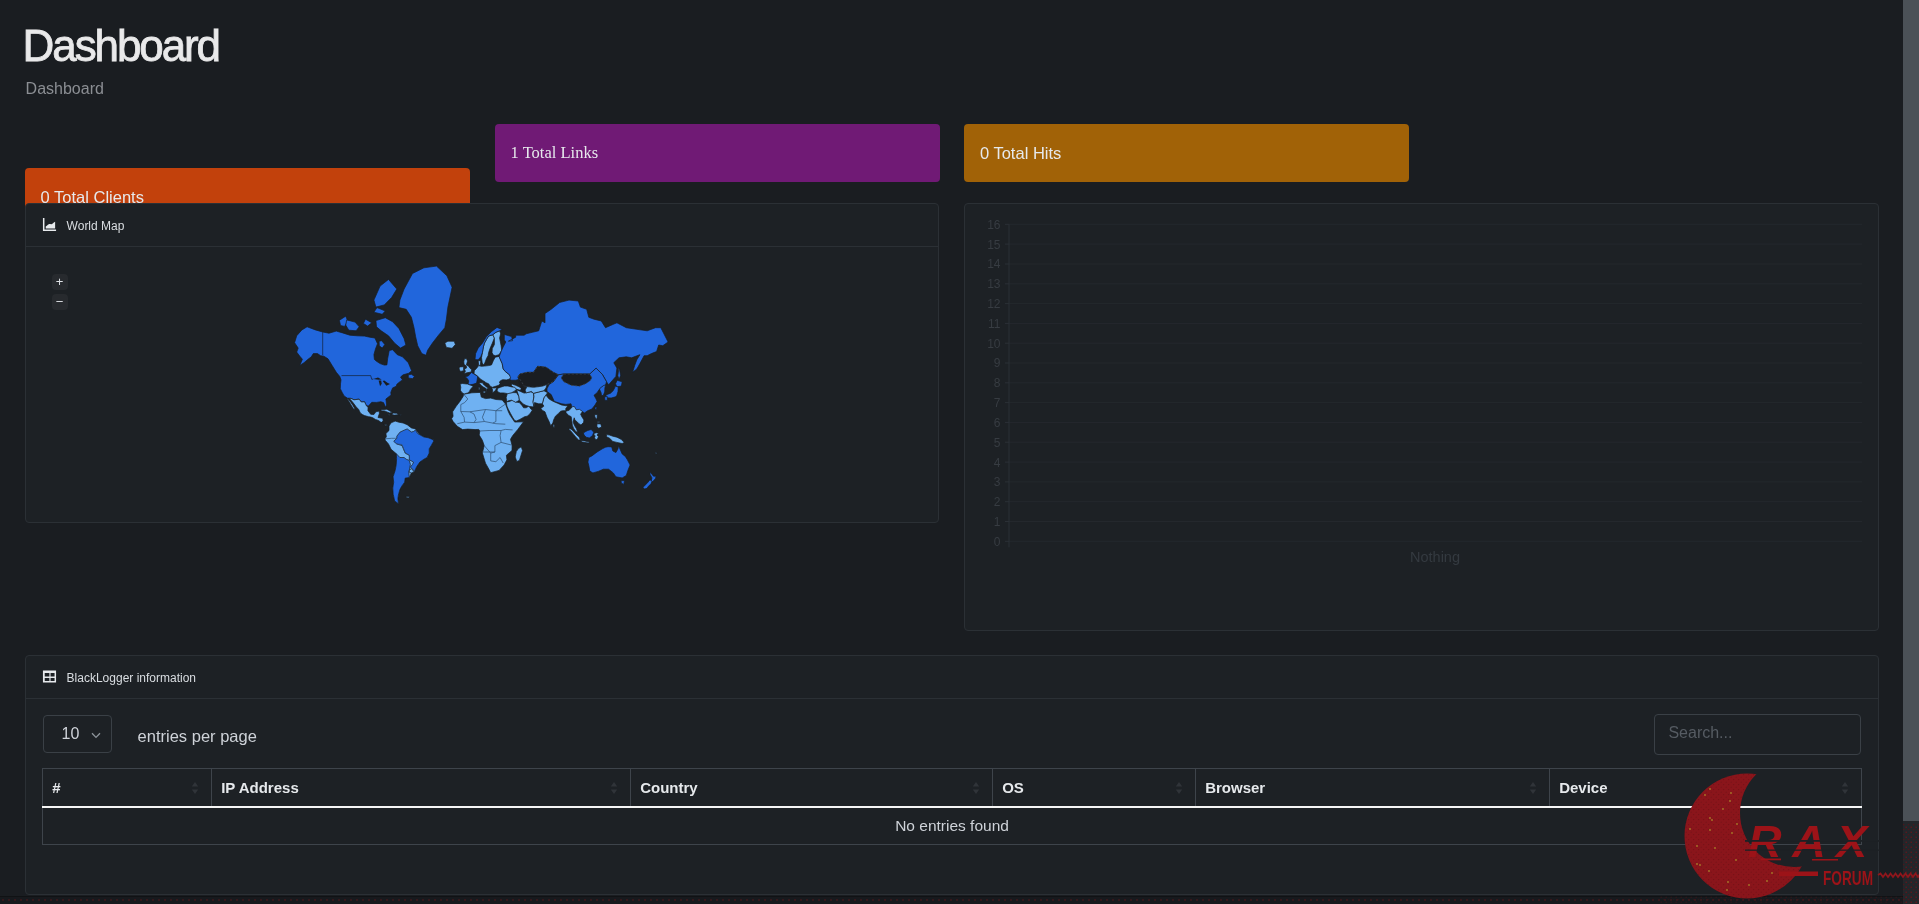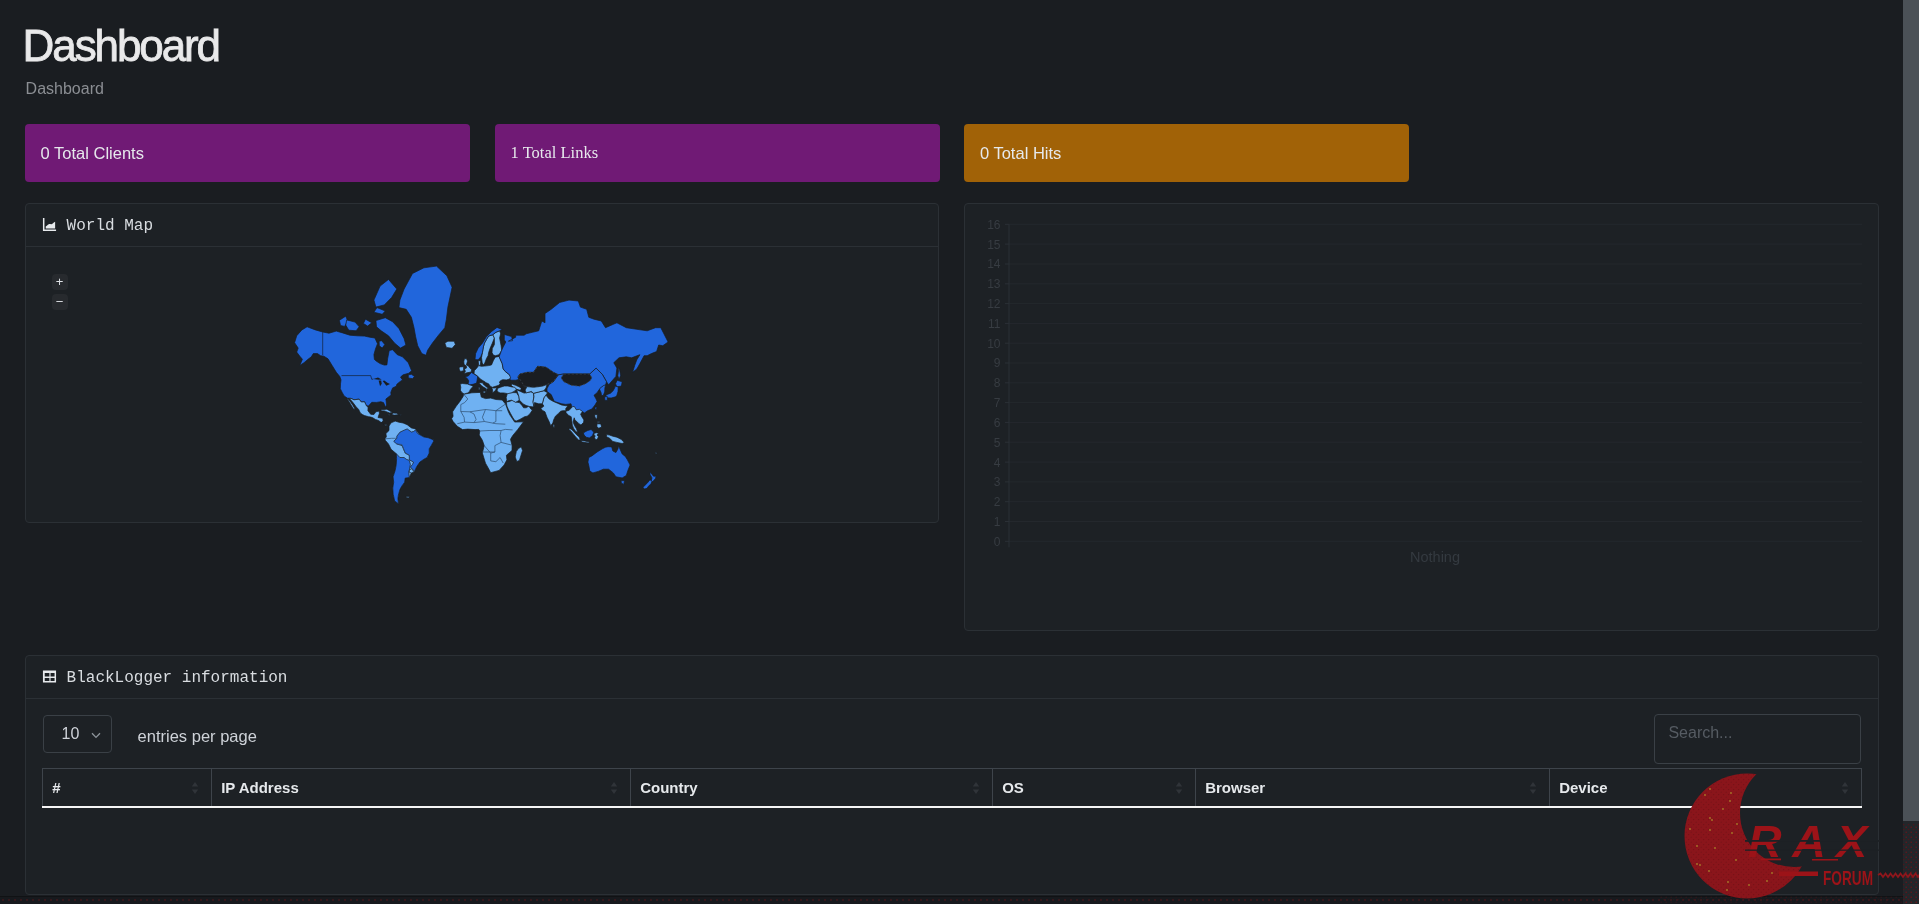--- a/index.html
+++ b/index.html
@@ -3,44 +3,44 @@
 <style>
 * { margin:0; padding:0; box-sizing:border-box; }
 html,body { width:1919px; height:904px; overflow:hidden; }
 body { background:#1a1d21; font-family:"Liberation Sans", sans-serif; position:relative; }
 .content { position:absolute; left:24.6px; top:0; width:1854px; }
 h1 { position:absolute; left:-2px; top:21px; font-size:44px; letter-spacing:-2.1px;
      font-weight:normal; -webkit-text-stroke:0.8px #e9e9ea; color:#e9e9ea; }
 .crumb { position:absolute; left:1px; top:80px; font-size:16px; color:#8b8e93; }
 .stat { position:absolute; top:124px; width:445px; height:58px; border-radius:4px;
         color:#e6e9ec; font-size:16.5px; line-height:58px; padding-left:16px; }
-.stat.b { left:0; background:#701a75; }
+.stat.b { left:0; background:#c2410c;margin-top:44px; }
 .stat.y { left:470px; background:#701a75;font-family:Liberation Serif, serif; }
 .stat.g { left:939.4px; background:#a16207; }
 .card { position:absolute; background:#1d2125; border:1px solid #2b3035; border-radius:4px; }
-.card-h { height:43px; border-bottom:1px solid #2b3035; padding:13px 16px; font-size:16px;
-          color:#d9dde1;font-family:Liberation Mono, monospace; }
+.card-h { height:43px; border-bottom:1px solid #2b3035; padding:13px 16px; font-size:12px;
+          color:#d9dde1; }
 .card-h .hicon { vertical-align:-2px; margin-right:10px; }
 #mapcard { left:0; top:203px; width:914.7px; height:320px; }
 #chartcard { left:939.4px; top:203px; width:914.7px; height:428px; }
 #tablecard { left:0; top:655px; width:1854px; height:240px; }
 .mapbody { position:relative; height:275px; }
 .worldmap { position:absolute; left:267px; top:17px; }
 .zbtn { position:absolute; width:16px; height:16px; background:#272a2e; border-radius:4px;
         color:#dfe3e7; font-size:13px; line-height:15px; text-align:center; left:26px; }
 .zbtn.p { top:27px; }
 .zbtn.m { top:47px; }
 .chartbody { position:relative; height:383px; }
 .tbody { position:relative; height:196px; }
 .pagesel { position:absolute; left:17px; top:16px; width:69px; height:38px;
            border:1px solid #3a4046; border-radius:4px; color:#ced2d8; font-size:16px;
            line-height:36px; padding-left:18px; }
 .pagesel svg { position:absolute; right:10px; top:16px; }
 .entries { position:absolute; left:112px; top:28px; font-size:16.5px; color:#ced2d8; }
-.search { position:absolute; right:16.7px; top:15px; width:206.5px; height:50px;
+.search { position:absolute; right:16.7px; top:15px; width:206.5px; height:41px;
           border:1px solid #3a4046; border-radius:4px; color:#565c63; font-size:16px;
           line-height:36px; padding-left:13px; }
 table { position:absolute; left:16.6px; top:68.5px; width:1819.7px; border-collapse:collapse;
         table-layout:fixed; }
 th { border:1px solid #3e444b; border-bottom:2px solid #f5f5f5; text-align:left;
      font-size:15px; color:#e6e9ec; padding:10px 9px 10px 9px; position:relative; height:38px;}
 td { border:1px solid #3e444b; border-top:none; text-align:center; font-size:15.5px;
      color:#ced2d8; height:38px; }
 th .sort { position:absolute; right:12px; top:12px; }
 .footer-line { position:absolute; left:0; top:896px; width:1903px; height:8px; background:#17191d; border-top:1px solid #101214; background-image:radial-gradient(circle, rgba(130,22,26,0.28) 0.7px, transparent 1px); background-size:6px 6px; }
@@ -256,20 +256,23 @@
                 </svg></th>
               <th>Browser<svg class="sort" width="8" height="14" viewBox="0 0 8 14">
                   <path d="M4 1 L7.2 5.5 L0.8 5.5 Z" fill="#303439"></path>
                   <path d="M4 13 L7.2 8.5 L0.8 8.5 Z" fill="#303439"></path>
                 </svg></th>
               <th>Device<svg class="sort" width="8" height="14" viewBox="0 0 8 14">
                   <path d="M4 1 L7.2 5.5 L0.8 5.5 Z" fill="#303439"></path>
                   <path d="M4 13 L7.2 8.5 L0.8 8.5 Z" fill="#303439"></path>
                 </svg></th>
         </tr>
+        <tr>
+              <td colspan="6">No entries found</td>
+            </tr>
       </tbody>
         </table>
     </div>
   </div>
 </div>
 <div class="footer-line"></div>
 <div class="scroll">
     <div class="thumb"></div>
   </div>
 <svg class="wm" width="259" height="138" viewBox="0 0 259 138">

